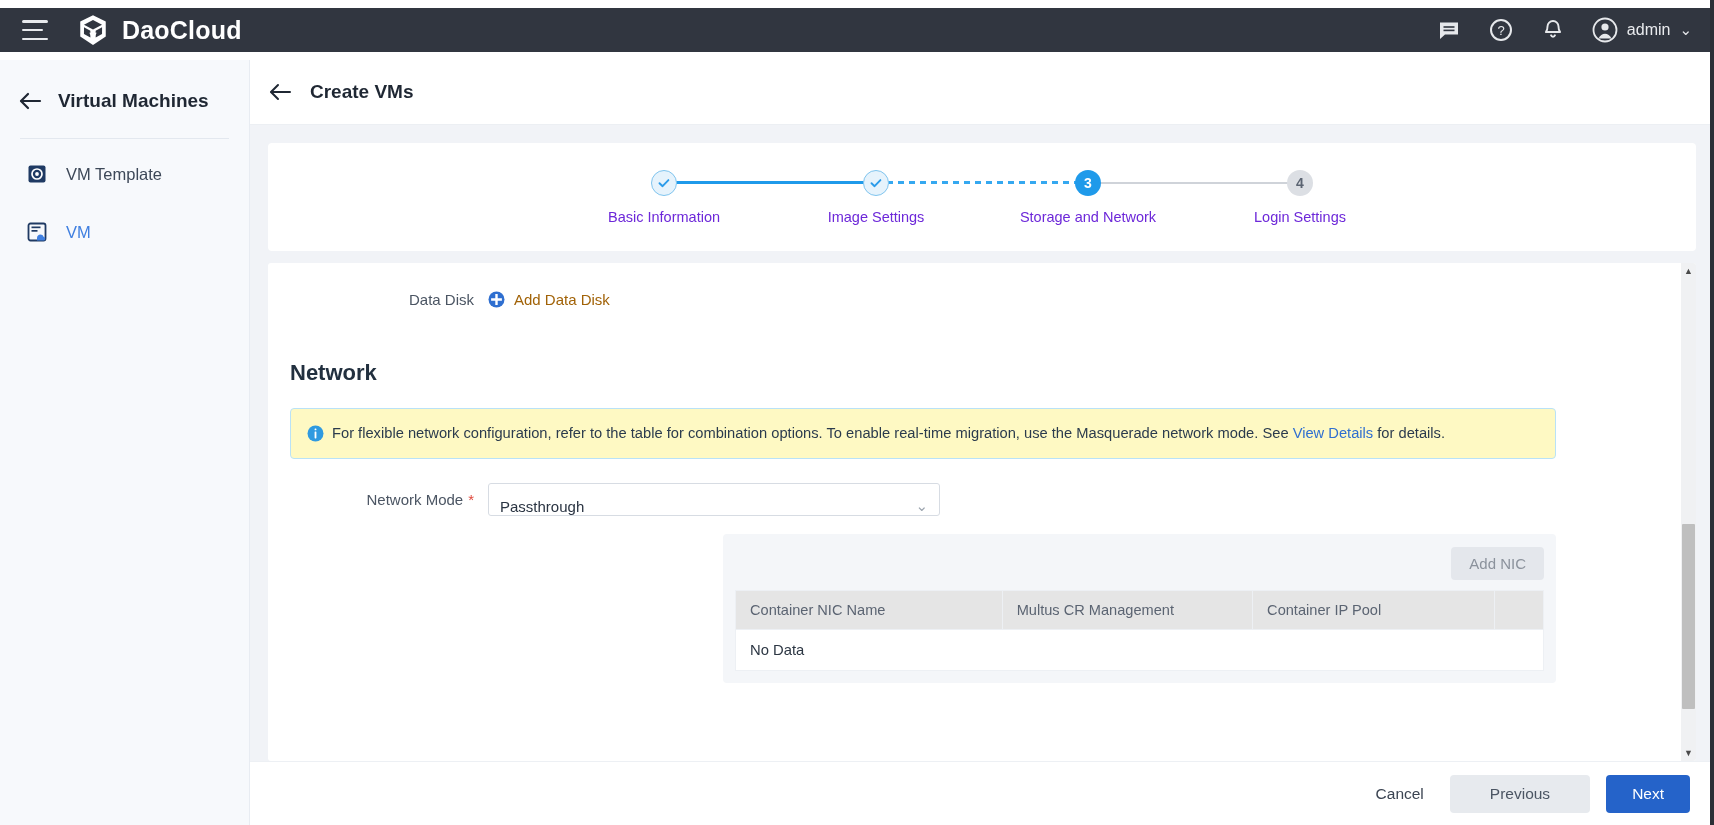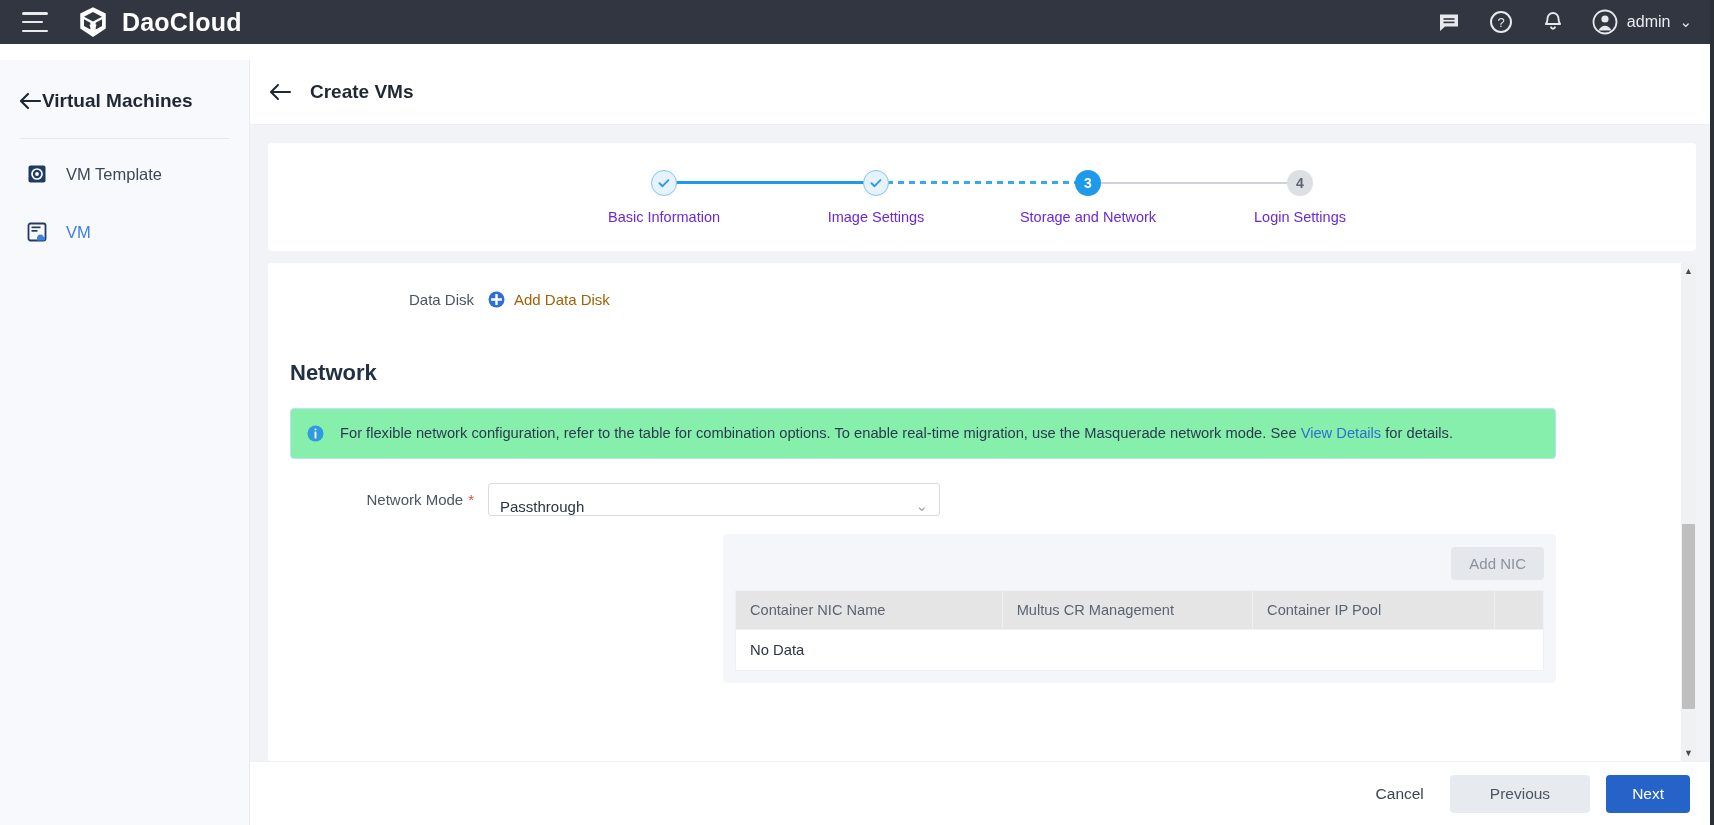--- a/index.html
+++ b/index.html
@@ -6,21 +6,21 @@
   html, body {
     width: 1714px; height: 825px;
     font-family: "Liberation Sans", sans-serif;
     background: #ffffff;
     overflow: hidden;
   }
   .app { position: relative; width: 1714px; height: 825px; background:#fff; }
 
   
   .topbar {
-    position: absolute; top: 0; left: 0; width: 1714px; height: 44px;
+    position: absolute; top: 8px; left: 0; width: 1714px; height: 44px;
     background: #313640; display: flex; align-items: center;
   }
   .hamburger {
     width: 26px; height: 20px; margin-left: 22px; margin-right: 28px;
     display: flex; flex-direction: column; justify-content: space-between; cursor: pointer;
   }
   .hamburger span { display:block; height: 2.5px; background: #e8eaed; border-radius: 2px; }
   .hamburger span:nth-child(1) { width: 26px; }
   .hamburger span:nth-child(2) { width: 21px; }
   .hamburger span:nth-child(3) { width: 26px; }
@@ -33,21 +33,21 @@
   }
   .tb-icon { width: 26px; height: 26px; display:flex; align-items:center; justify-content:center; cursor: pointer; }
   .user-block { display: flex; align-items: center; gap: 9px; cursor: pointer; }
   .user-name { font-size: 16px; color: #e9ebee; }
 
   
   .sidebar {
     position: absolute; top: 60px; left: 0; width: 250px; height: 765px;
     background: #f7f9fc; border-right: 1px solid #e8ecf2;
   }
-  .side-head { display: flex; align-items: center; padding: 30px 0 0 18px; }
+  .side-head { display: flex; align-items: center; gap: 16px; padding: 30px 0 0 18px; }
   .side-head-title { font-size: 19px; font-weight: 700; color: #1f2733; }
   .side-divider { height: 1px; background: #e3e8ef; margin: 26px 20px 0 20px; }
   .side-item {
     display: flex; align-items: center; gap: 18px;
     height: 46px; padding-left: 26px; margin-top: 12px; cursor: pointer;
   }
   .side-item .label { font-size: 16.5px; color: #3d4858; }
   .side-item.active .label { color: #3f7fe0; }
 
   
@@ -97,22 +97,22 @@
   .field-label {
     width: 220px; text-align: right; padding-right: 14px;
     font-size: 15px; color: #4b5563;
   }
   .req-star { color:#e0483c; font-size: 15px; margin-left: 5px; }
   .add-link { display:flex; align-items:flex-start; gap: 9px; color:#a16207; font-size: 15px; cursor:pointer; }
 
   .section-title { margin: 47px 0 0 22px; font-size: 22px; font-weight: 700; color:#22303f; }
 
   .info-banner {
-    margin: 22px 140px 0 22px; background:#86efac; border:1px solid #b9e2f7;
-    border-radius: 4px; padding: 14px 16px; display:flex; gap: 16px;
+    margin: 22px 140px 0 22px; background:#fef9c3; border:1px solid #b9e2f7;
+    border-radius: 4px; padding: 14px 16px; display:flex; gap: 8px;
   }
   .info-text { font-size: 14.7px; line-height: 21px; color:#2b3b4d; max-width: 1120px; }
   .info-text a { color:#2f6fd0; text-decoration:none; cursor:pointer; }
 
   .row-netmode { display:flex; align-items:center; margin-top: 24px; }
   .select-box {
     width: 452px; height: 33px; border:1px solid #d7dce3; border-radius: 3px;
     background:#fff; display:flex; align-items:flex-end; padding: 0 11px;
     font-size: 15px; color:#2a3442; cursor:pointer;
   }

